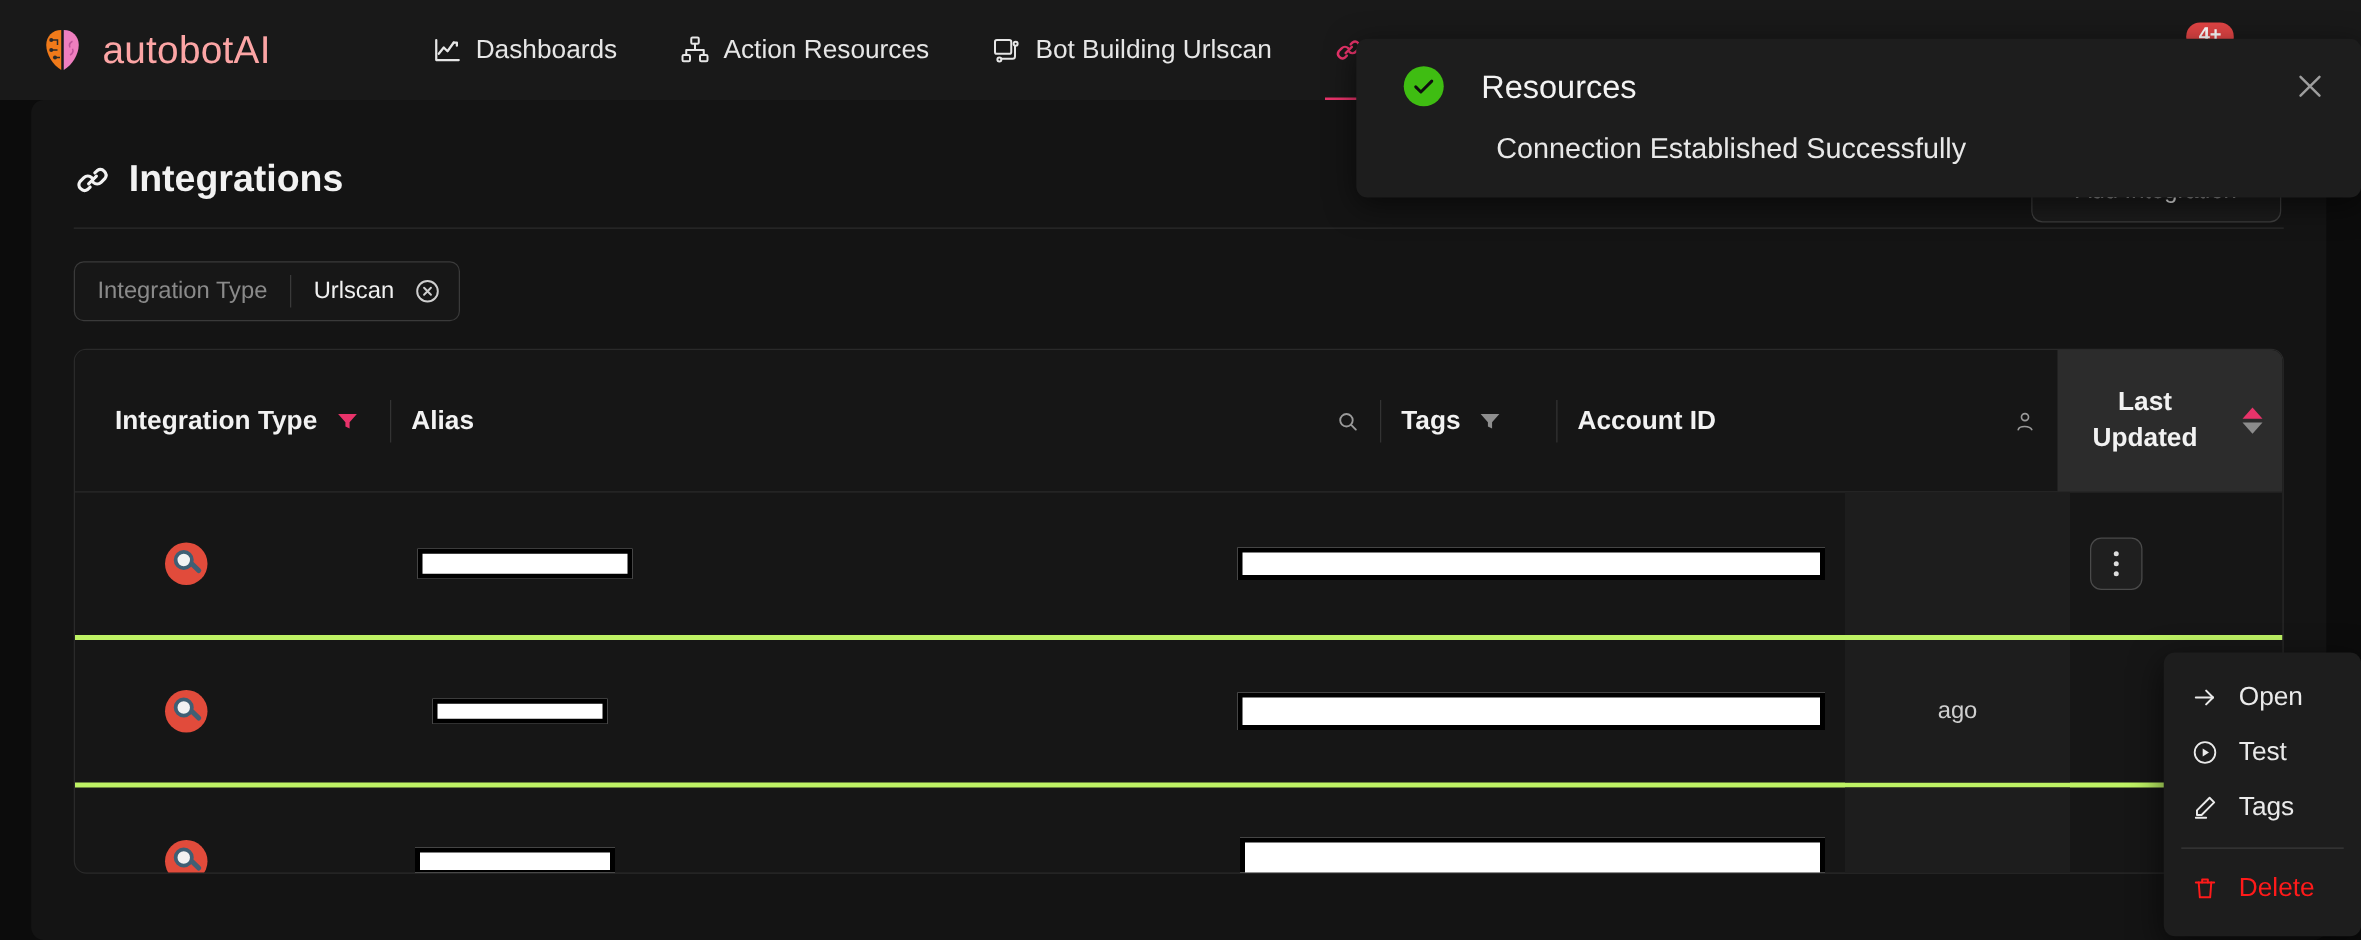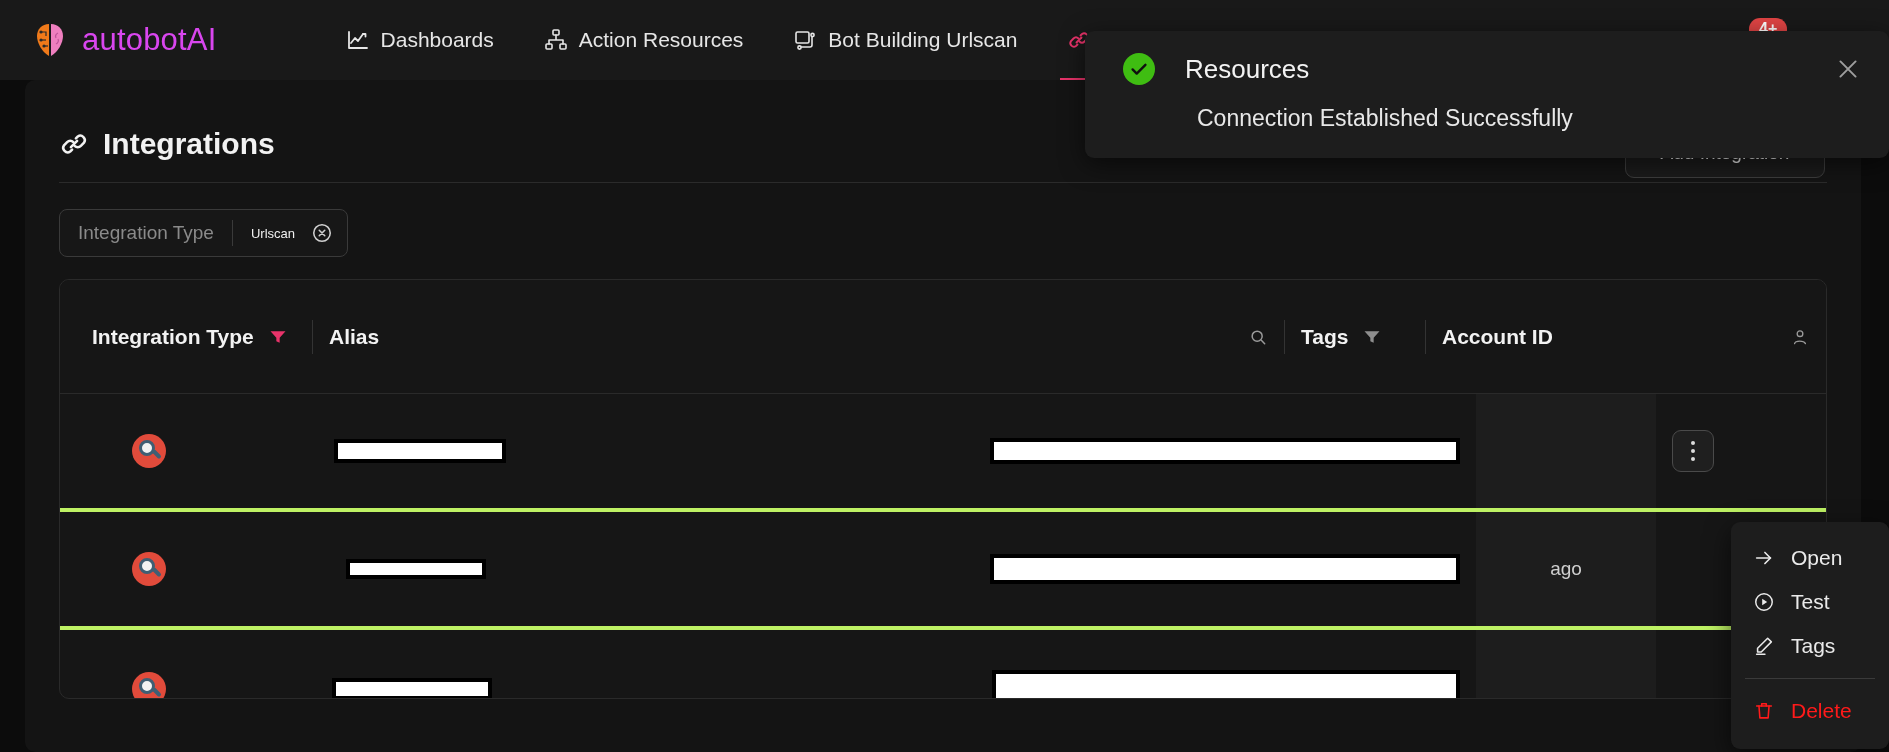--- a/index.html
+++ b/index.html
@@ -14,21 +14,21 @@
   .topbar {
     position: absolute; top: 0; left: 0;
     width: 1889px; height: 80px;
     background: #191919;
     display: flex; align-items: center;
     z-index: 10;
   }
   .brand { display: flex; align-items: center; margin-left: 30px; }
   .brand-logo { width: 40px; height: 40px; position: relative; }
   .brand-name {
-    font-size: 31px; font-weight: 400; color: #d946ef;
+    font-size: 31px; font-weight: 400; color: #fca5a5;
     margin-left: 12px; letter-spacing: 0.2px;
   }
   .navitems { display: flex; align-items: center; margin-left: 104px; height: 80px; }
   .navitem {
     display: flex; align-items: center; gap: 11px;
     height: 80px; padding: 0 25px;
     color: #e6e6e6; font-size: 21px; position: relative;
     cursor: pointer; white-space: nowrap;
   }
   .navitem.active { color: #e8336a; }
@@ -87,21 +87,21 @@
 
   
   .filterbar { padding: 26px 34px 0 34px; }
   .chip {
     display: inline-flex; align-items: center;
     height: 48px; border: 1px solid #3a3a3a; border-radius: 8px;
     background: #171717; padding: 0 14px 0 18px;
   }
   .chip-label { color: #8a8a8a; font-size: 19px; }
   .chip-sep { width: 1px; height: 26px; background: #3a3a3a; margin: 0 18px; }
-  .chip-value { color: #f0f0f0; font-size: 13px; font-weight: 500; text-align: center; }
+  .chip-value { color: #f0f0f0; font-size: 19px; font-weight: 500; text-align: center; }
   .chip-clear {
     margin-left: 16px; width: 22px; height: 22px; cursor: pointer;
     display: inline-flex; align-items: center; justify-content: center;
   }
 
   
   .tablewrap {
     margin: 22px 34px 0 34px;
     border: 1px solid #2a2a2a; border-radius: 10px;
     background: #161616; overflow: hidden;
@@ -359,20 +359,27 @@
       <div class="th c-acct">
         <span>Account ID</span>
         <span class="filter-icon">
           <svg viewBox="0 0 24 24" width="20" height="20" fill="none" stroke="#9a9a9a" stroke-width="1.6" stroke-linecap="round">
             <circle cx="12" cy="8" r="3.4"></circle>
               <path d="M5.5 20c1-4 11-4 13 0"></path>
           </svg>
         </span>
       </div>
 
+      <div class="th c-updated">
+        <span>Last Updated</span>
+        <span class="sortbox">
+          <i class="tri-up"></i>
+          <i class="tri-dn"></i>
+        </span>
+      </div>
 
     </div>
 
     <div class="trow">
       <div class="cell c-type">
         <span class="urlscan-logo"></span>
       </div>
       <div class="cell c-alias">
         <span class="redact" style="width:172px;height:24px;margin-left:6px;"></span>
       </div>

